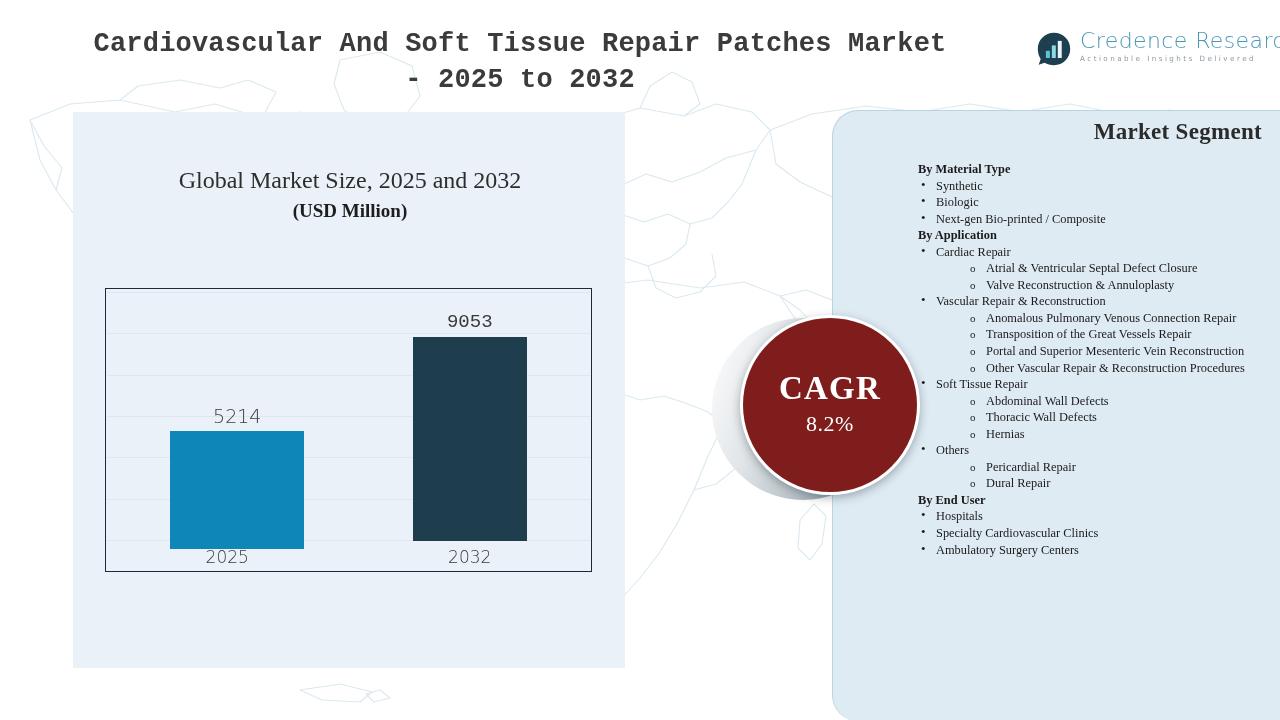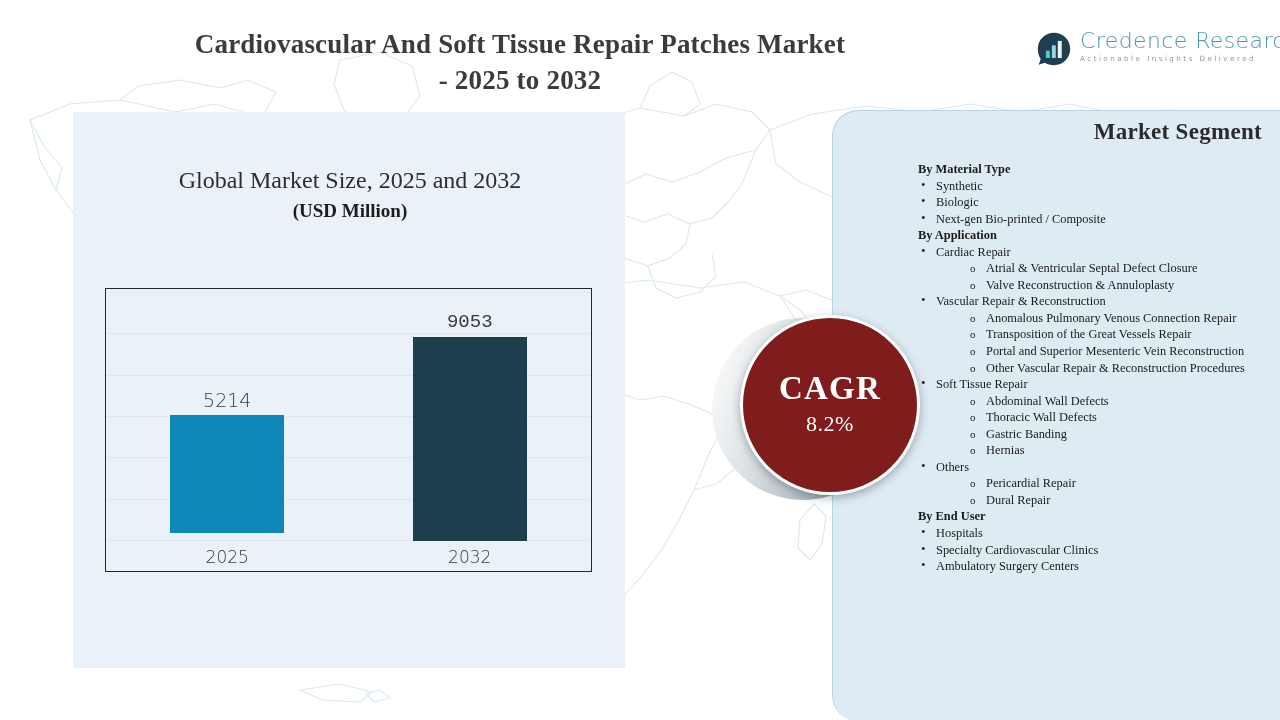--- a/index.html
+++ b/index.html
@@ -23,21 +23,21 @@
     position:absolute;left:832px;top:110px;width:448px;height:610px;
     background:#dfebf3;
     border-top-left-radius:26px;border-bottom-left-radius:26px;
     border-top:1px solid #b9d3e2;border-left:1px solid #b9d3e2;
   }
 
   
   .page-title{
     position:absolute;left:60px;top:26px;width:920px;
     text-align:center;font-weight:bold;font-size:27px;line-height:36px;
-    color:#3b3b3b;letter-spacing:.2px;
+    color:#3b3b3b;letter-spacing:.2px;font-family:Liberation Mono, monospace;
   }
   .page-title .l2{display:block;}
 
   
   .logo{position:absolute;left:1036px;top:28px;width:220px;height:44px;}
   .logo-mark{position:absolute;left:0;top:3px;width:36px;height:36px;}
   .logo-text{position:absolute;left:44px;top:0px;}
   .logo-name{
     font-family:"DejaVu Sans", sans-serif;
     font-size:22px;color:#4a98b5;letter-spacing:.4px;line-height:26px;
@@ -203,21 +203,21 @@
     <div id="grid-layer">
         <div class="gridline" style="bottom: 71.3258px;"></div>
         <div class="gridline" style="bottom: 112.674px;"></div>
         <div class="gridline" style="bottom: 154px;"></div>
         <div class="gridline" style="bottom: 195.326px;"></div>
         <div class="gridline" style="bottom: 236.674px;"></div>
         <div class="gridline" style="bottom: 278px;"></div>
         <div class="gridline" style="bottom: 30px;"></div>
       </div>
     <div id="bars-layer">
-        <div class="bar" style="left: 64.25px; width: 114px; bottom: 38px; height: 117.552px; text-decoration: underline;">
+        <div class="bar" style="left: 64.25px; width: 134px; bottom: 22px; height: 117.552px; text-decoration: underline;">
           <div class="bar-rect" style="height: 100%; background: rgb(15, 134, 184);"></div>
           <div class="bar-value" style="bottom: calc(100% + 4px);">5214</div>
         </div>
         <div class="bar-cat" style="position: absolute; left: 121.25px; bottom: 4px;">2025</div>
         <div class="bar" style="left: 306.75px; width: 114px; bottom: 30px; height: 204.104px;">
           <div class="bar-rect" style="height: 100%; background: rgb(30, 61, 77);"></div>
           <div class="bar-value" style="bottom: calc(100% + 4px); font-family: Liberation Mono, monospace;">9053</div>
         </div>
         <div class="bar-cat" style="position: absolute; left: 363.75px; bottom: 4px; margin-top: 16px;">2032</div>
       </div>
@@ -240,21 +240,20 @@
       <div class="seg-row seg-l2">Atrial &amp; Ventricular Septal Defect Closure</div>
       <div class="seg-row seg-l2">Valve Reconstruction &amp; Annuloplasty</div>
       <div class="seg-row seg-l1">Vascular Repair &amp; Reconstruction</div>
       <div class="seg-row seg-l2">Anomalous Pulmonary Venous Connection Repair</div>
       <div class="seg-row seg-l2">Transposition of the Great Vessels Repair</div>
       <div class="seg-row seg-l2">Portal and Superior Mesenteric Vein Reconstruction</div>
       <div class="seg-row seg-l2">Other Vascular Repair &amp; Reconstruction Procedures</div>
       <div class="seg-row seg-l1">Soft Tissue Repair</div>
       <div class="seg-row seg-l2">Abdominal Wall Defects</div>
       <div class="seg-row seg-l2">Thoracic Wall Defects</div>
-      <div class="seg-row seg-l2">Gastric Banding</div>
       <div class="seg-row seg-l2">Hernias</div>
       <div class="seg-row seg-l1">Others</div>
       <div class="seg-row seg-l2">Pericardial Repair</div>
       <div class="seg-row seg-l2">Dural Repair</div>
       <div class="seg-row seg-h">By End User</div>
       <div class="seg-row seg-l1">Hospitals</div>
       <div class="seg-row seg-l1">Specialty Cardiovascular Clinics</div>
       <div class="seg-row seg-l1">Ambulatory Surgery Centers</div>
     </div>
 

